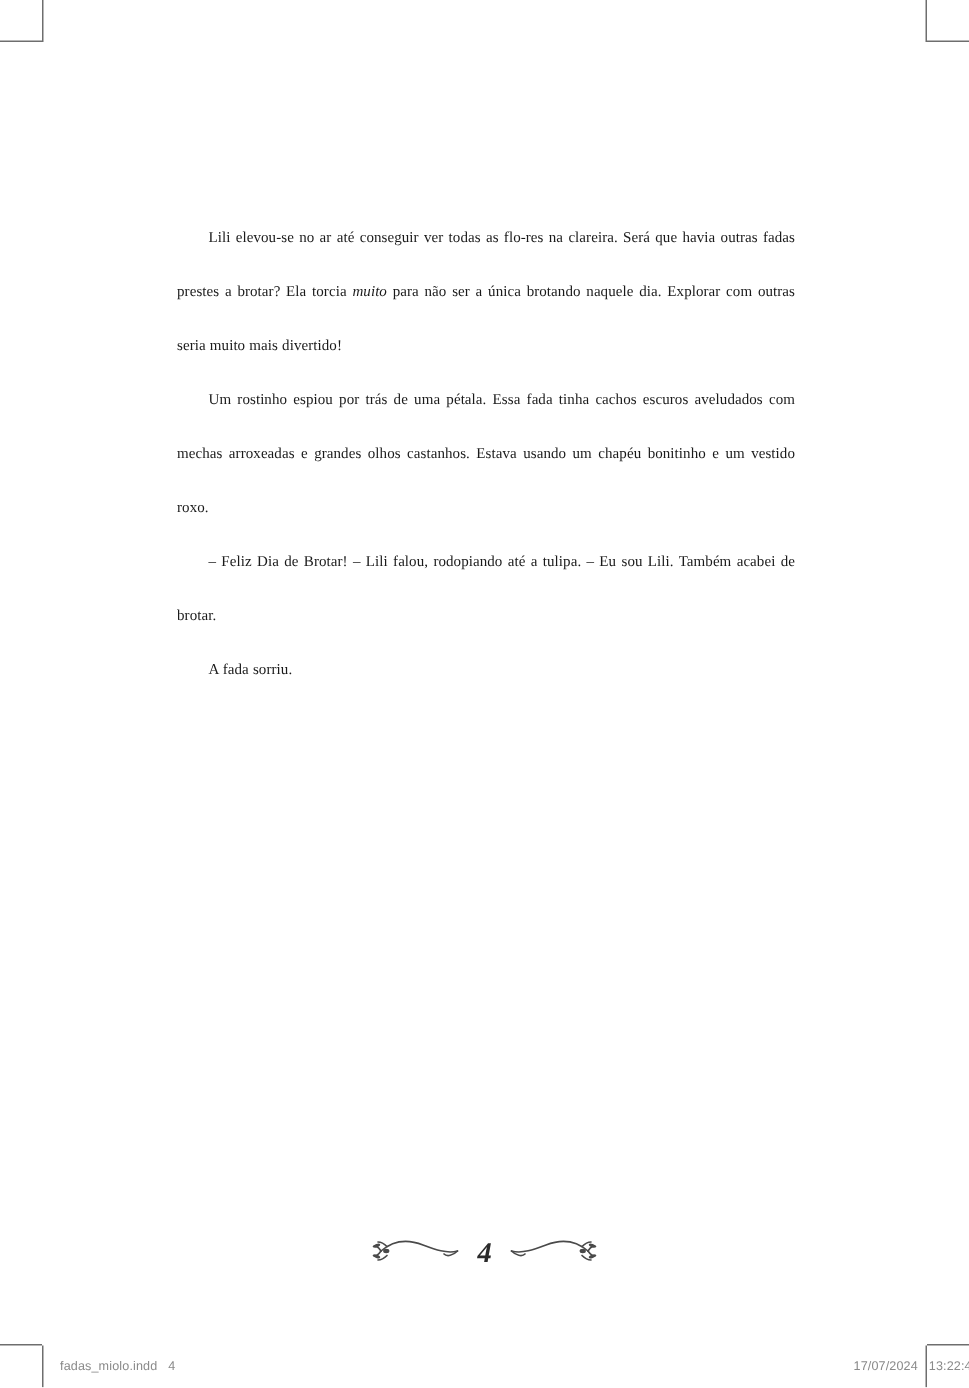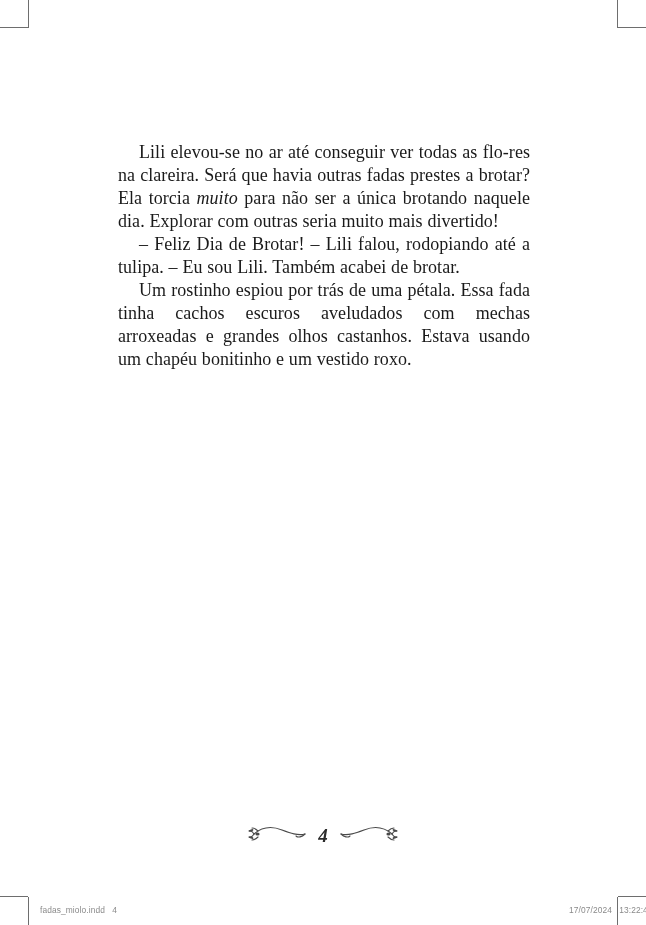--- a/index.html
+++ b/index.html
@@ -44,22 +44,22 @@
     position: absolute;
     left: 118px;
     top: 141px;
     width: 412px;
   }
 
   .para {
     margin: 0;
     text-align: justify;
     text-align-last: left;
-    font-size: 18px;
-    line-height: 23px;
+    font-size: 10px;
+    line-height: 36px;
     letter-spacing: 0.05px;
     text-indent: 21px;
     word-spacing: 0.2px;
     hyphens: manual;
   }
   .para em { font-style: italic; }
 
   
   #folio {
     position: absolute;
@@ -107,22 +107,23 @@
     <div class="crop v crop-tr-v"></div>
     <div class="crop h crop-tr-h"></div>
     <div class="crop v crop-bl-v"></div>
     <div class="crop h crop-bl-h"></div>
     <div class="crop v crop-br-v"></div>
     <div class="crop h crop-br-h"></div>
   </div>
 
   <div id="textblock">
     <p class="para">Lili elevou-se no ar até conseguir ver todas as flo-res na clareira. Será que havia outras fadas prestes a brotar? Ela torcia <em>muito</em> para não ser a única brotando naquele dia. Explorar com outras seria muito mais divertido!</p>
+    <p class="para">Um rostinho espiou por trás de uma pétala. Essa fada tinha cachos escuros aveludados com mechas arroxeadas e grandes olhos castanhos. Estava usando um chapéu bonitinho e um vestido roxo.</p>
     <p class="para">– Feliz Dia de Brotar! – Lili falou, rodopiando até a tulipa. – Eu sou Lili. Também acabei de brotar.</p>
-    <p class="para">Um rostinho espiou por trás de uma pétala. Essa fada tinha cachos escuros aveludados com mechas arroxeadas e grandes olhos castanhos. Estava usando um chapéu bonitinho e um vestido roxo.</p>
+    <p class="para">A fada sorriu.</p>
   </div>
 
   <div id="folio">
     <span class="orn">
       <svg width="62" height="22" viewBox="0 0 62 22" fill="none" xmlns="http://www.w3.org/2000/svg">
         <g stroke="#4a4a4a" stroke-width="1.1" fill="none" stroke-linecap="round">
           <path d="M6 11 C14 4, 24 3, 34 7 C42 10, 50 13, 57 11"></path>
           <path d="M57 11 C54 14, 50 15, 48 13"></path>
           <path d="M6 11 C4 8, 2 7, 1 8"></path>
           <path d="M6 11 C4 14, 2 15, 1 14"></path>

